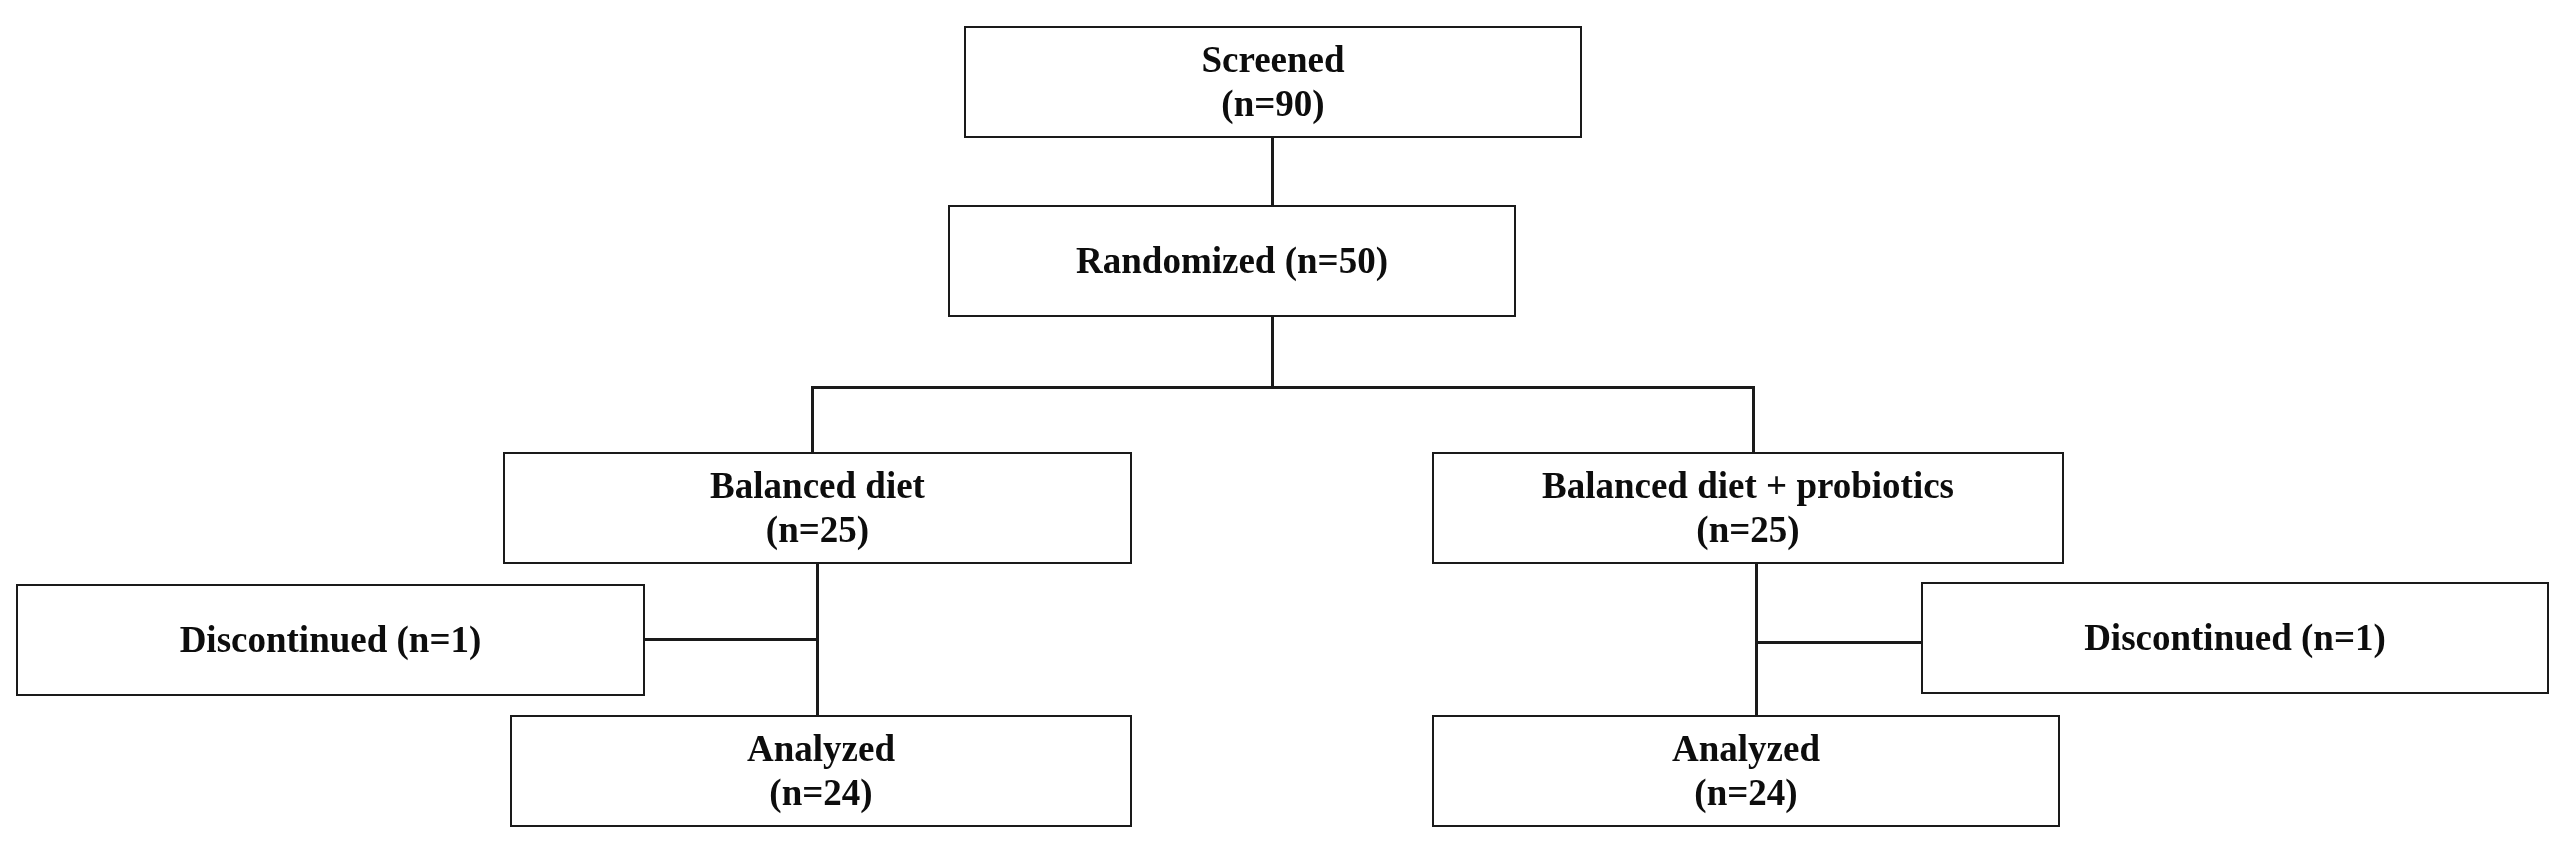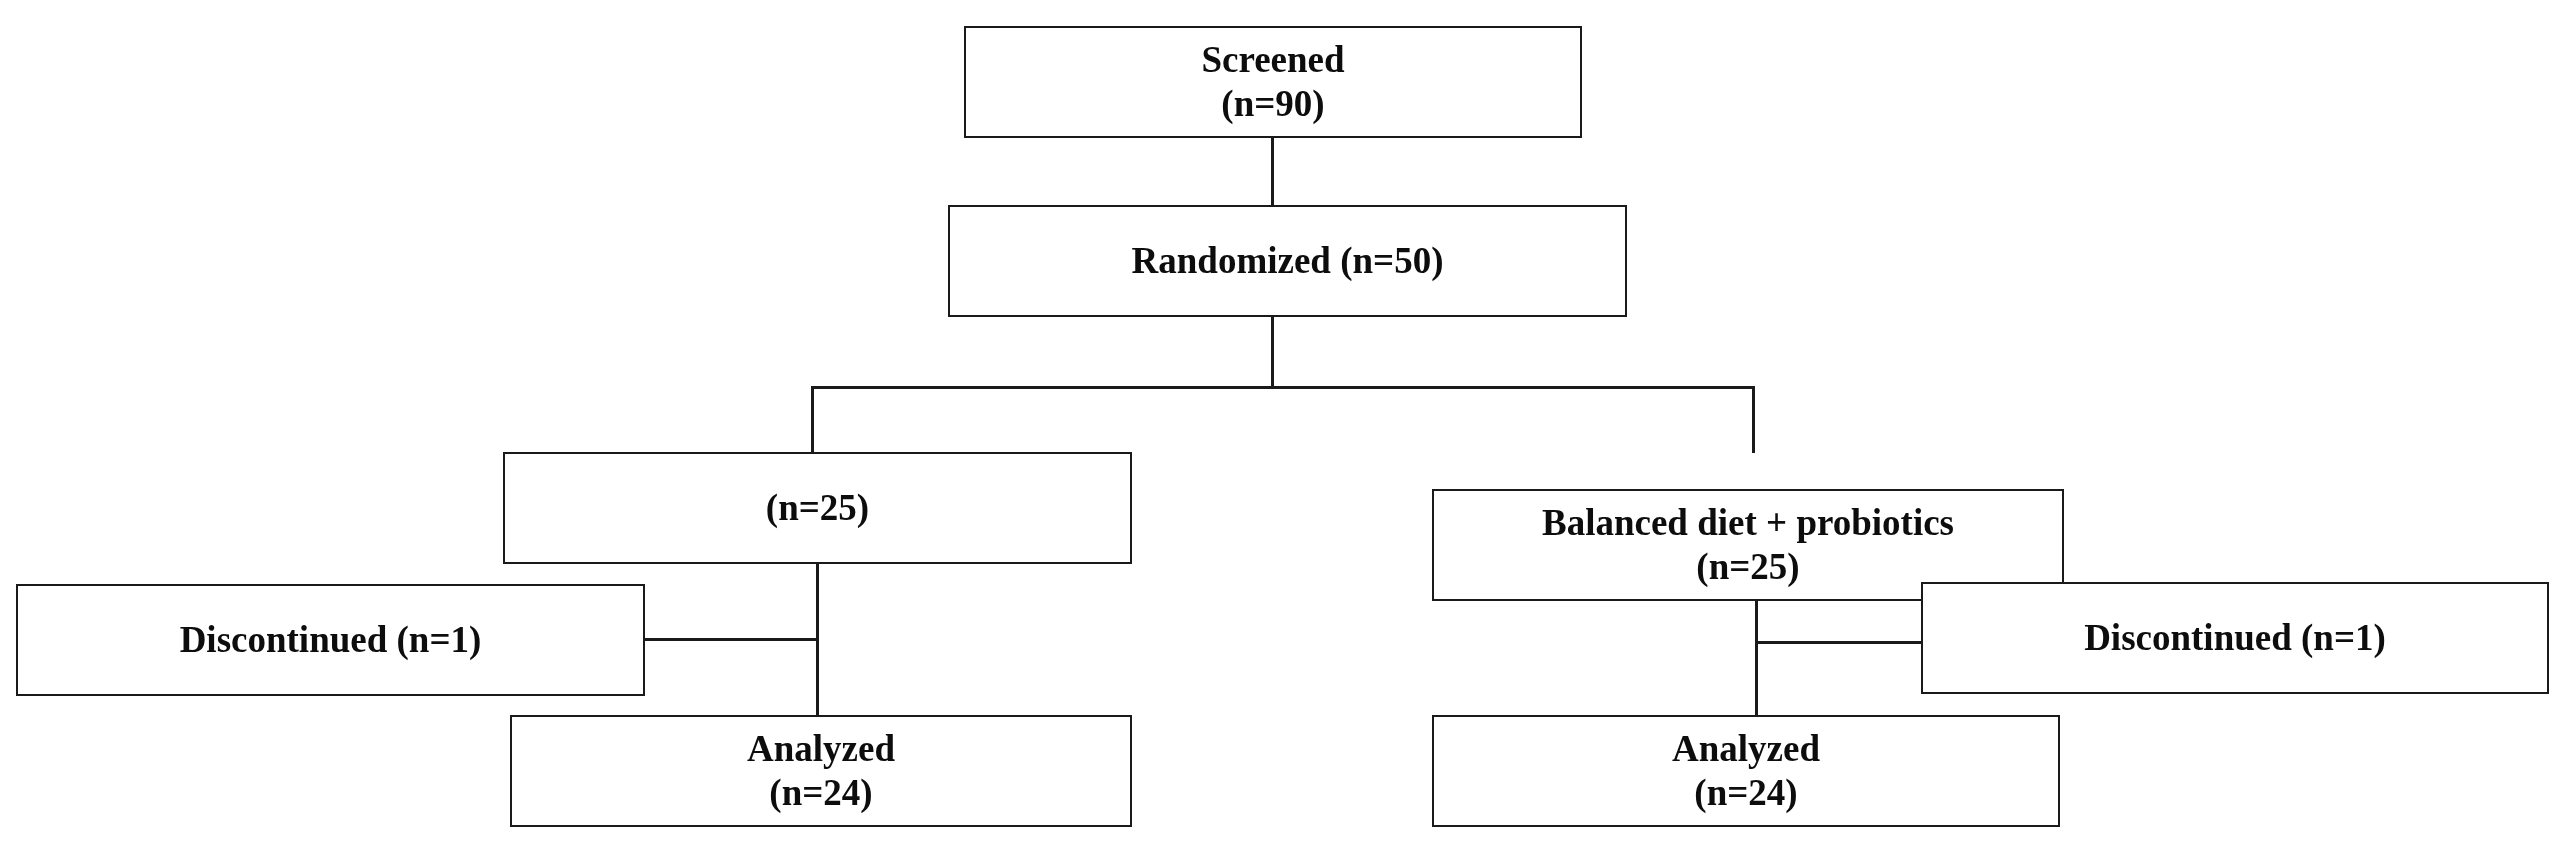--- a/index.html
+++ b/index.html
@@ -50,27 +50,28 @@
     <div class="conn v" style="left: 811px; top: 386px; height: 67px; background: rgb(26, 26, 26);"></div>
     <div class="conn v" style="left: 1752px; top: 386px; height: 67px; background: rgb(26, 26, 26);"></div>
     <div class="conn v" style="left: 816px; top: 562px; height: 156px; background: rgb(26, 26, 26);"></div>
     <div class="conn h" style="left: 645px; top: 638px; width: 174px; background: rgb(26, 26, 26);"></div>
     <div class="conn v" style="left: 1755px; top: 562px; height: 156px; background: rgb(26, 26, 26);"></div>
     <div class="conn h" style="left: 1755px; top: 641px; width: 167px; background: rgb(26, 26, 26);"></div>
     <div class="node" style="left: 964px; top: 26px; width: 618px; height: 112px; border-color: rgb(26, 26, 26); background: rgb(255, 255, 255); color: rgb(13, 13, 13);">
       <span>Screened</span>
       <span class="line2">(n=90)</span>
     </div>
-    <div class="node" style="left: 948px; top: 205px; width: 679px; height: 112px; border-color: rgb(26, 26, 26); background: rgb(255, 255, 255); color: rgb(13, 13, 13);">
+    <div class="node" style="left: 948px; top: 205px; width: 568px; height: 112px; border-color: rgb(26, 26, 26); background: rgb(255, 255, 255); color: rgb(13, 13, 13);">
       <span>Randomized (n=50)</span>
     </div>
     <div class="node" style="left: 503px; top: 452px; width: 629px; height: 112px; border-color: rgb(26, 26, 26); background: rgb(255, 255, 255); color: rgb(13, 13, 13);">
+      <span>Balanced diet</span>
       <span class="line2">(n=25)</span>
     </div>
-    <div class="node" style="left: 1432px; top: 452px; width: 632px; height: 112px; border-color: rgb(26, 26, 26); background: rgb(255, 255, 255); color: rgb(13, 13, 13); margin-top: 37px;">
+    <div class="node" style="left: 1432px; top: 452px; width: 632px; height: 112px; border-color: rgb(26, 26, 26); background: rgb(255, 255, 255); color: rgb(13, 13, 13);">
       <span>Balanced diet + probiotics</span>
       <span class="line2">(n=25)</span>
     </div>
     <div class="node" style="left: 16px; top: 584px; width: 629px; height: 112px; border-color: rgb(26, 26, 26); background: rgb(255, 255, 255); color: rgb(13, 13, 13);">
       <span>Discontinued (n=1)</span>
     </div>
     <div class="node" style="left: 1921px; top: 582px; width: 628px; height: 112px; border-color: rgb(26, 26, 26); background: rgb(255, 255, 255); color: rgb(13, 13, 13);">
       <span>Discontinued (n=1)</span>
     </div>
     <div class="node" style="left: 510px; top: 715px; width: 622px; height: 112px; border-color: rgb(26, 26, 26); background: rgb(255, 255, 255); color: rgb(13, 13, 13);">

